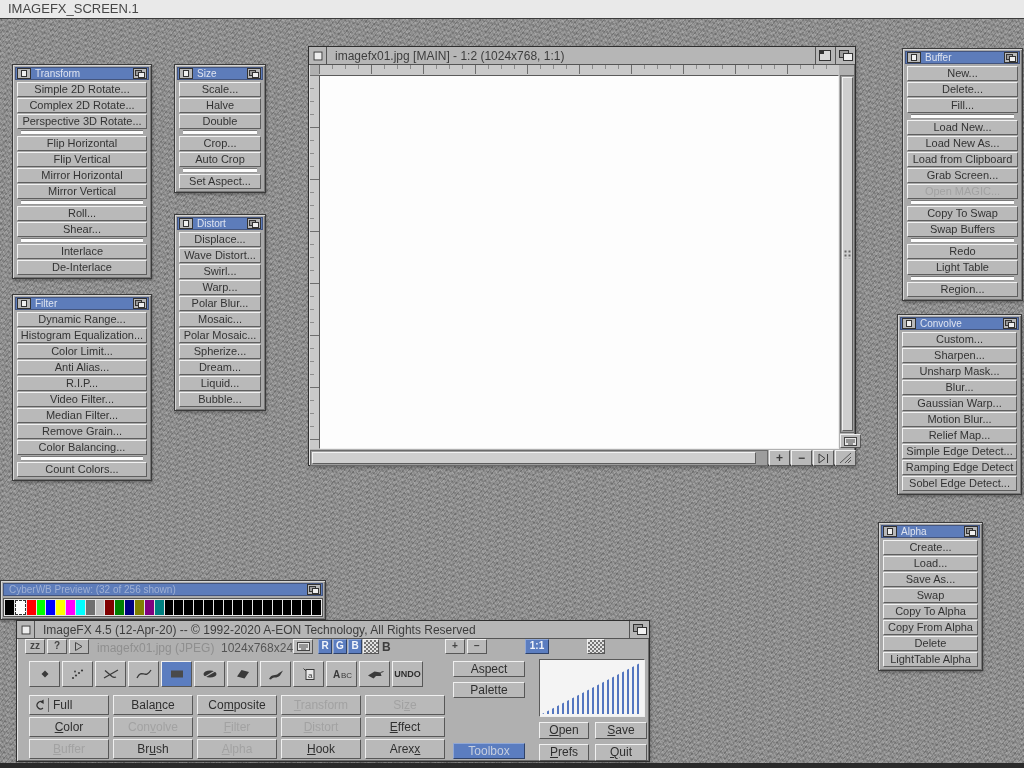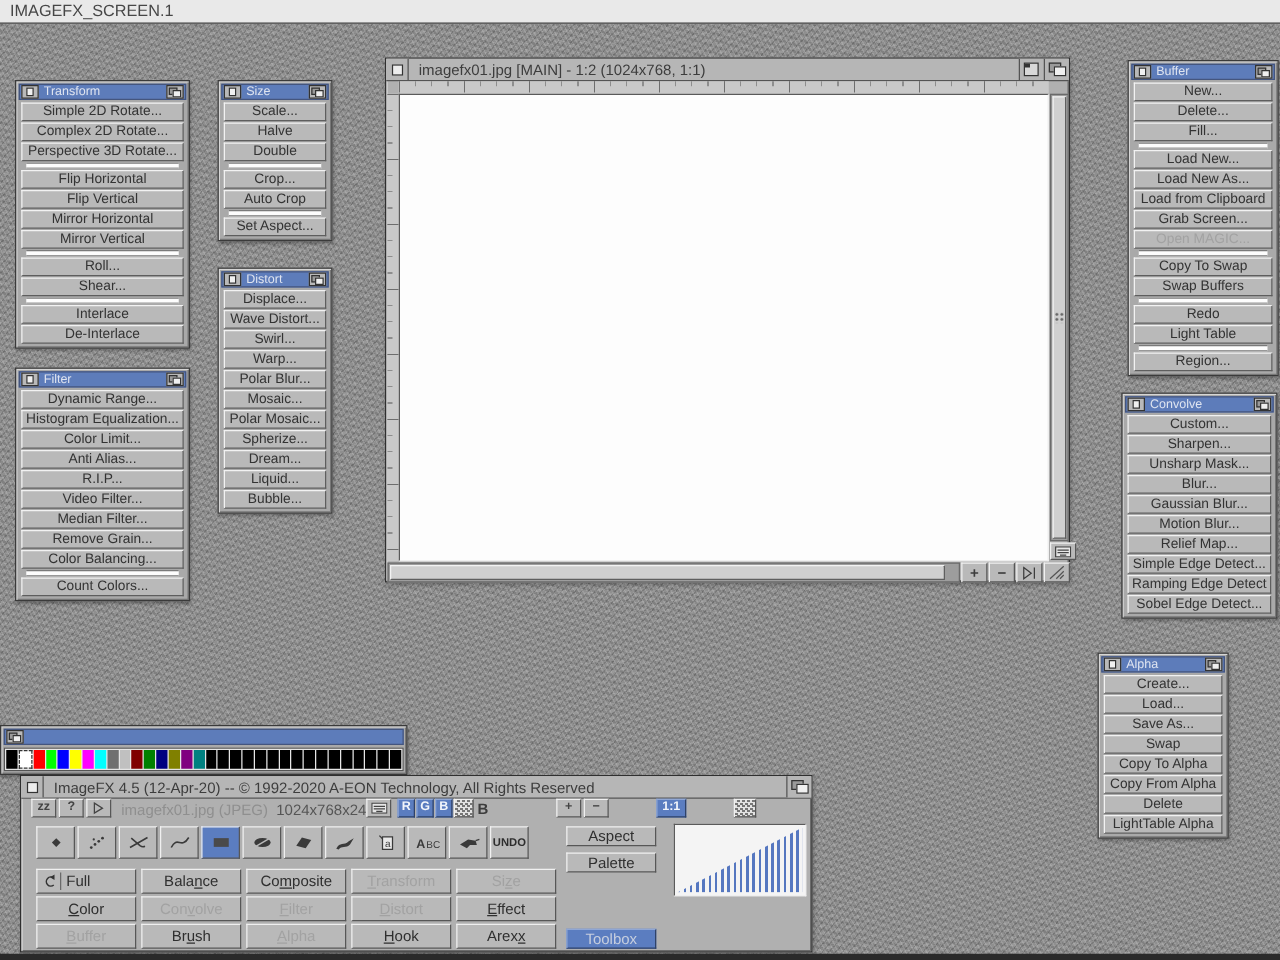--- a/index.html
+++ b/index.html
@@ -346,21 +346,21 @@
   <div>
 
       <div class="pbtn"><span>Custom...</span></div>
 
       <div class="pbtn"><span>Sharpen...</span></div>
 
       <div class="pbtn"><span>Unsharp Mask...</span></div>
 
       <div class="pbtn"><span>Blur...</span></div>
 
-      <div class="pbtn"><span>Gaussian Blur...</span></div>
+      <div class="pbtn"><span>Gaussian Warp...</span></div>
 
       <div class="pbtn"><span>Motion Blur...</span></div>
 
       <div class="pbtn"><span>Relief Map...</span></div>
 
       <div class="pbtn"><span>Simple Edge Detect...</span></div>
 
       <div class="pbtn"><span>Ramping Edge Detect</span></div>
 
       <div class="pbtn"><span>Sobel Edge Detect...</span></div>
@@ -395,20 +395,21 @@
 
       <div class="pbtn"><span>Delete</span></div>
 
       <div class="pbtn"><span>LightTable Alpha</span></div>
 
     </div>
 </div>
 
 <div class="pal p-preview">
   <div class="pal-tb ghost">
+    <span class="pttl">CyberWB Preview: (32 of 256 shown)</span>
     <span class="pgad depth">
         <i class="b"></i>
         <i class="f"></i>
       </span>
   </div>
   <div class="swatchrow">
 
       <div class="swatch" style="background: rgb(0, 0, 0);"></div>
 
       <div class="swatch selected" style="background: rgb(255, 255, 255);"></div>
@@ -730,15 +731,25 @@
 
       <div class="panelbtn"><span>Render</span></div>
 
       <div class="panelbtn"><span>Print</span></div>
     </div>
 
   <div class="tb-ramp">
       <div class="ramp-bars"></div>
     </div>
 
+  <div class="tb-actions">
+
+      <div class="actbtn"><span><u>O</u>pen</span></div>
+
+      <div class="actbtn"><span><u>S</u>ave</span></div>
+
+      <div class="actbtn"><span><u>P</u>refs</span></div>
+
+      <div class="actbtn"><span><u>Q</u>uit</span></div>
+    </div>
 </div>
 
 <div class="screen-bottom"></div>
 
 </body></html>

